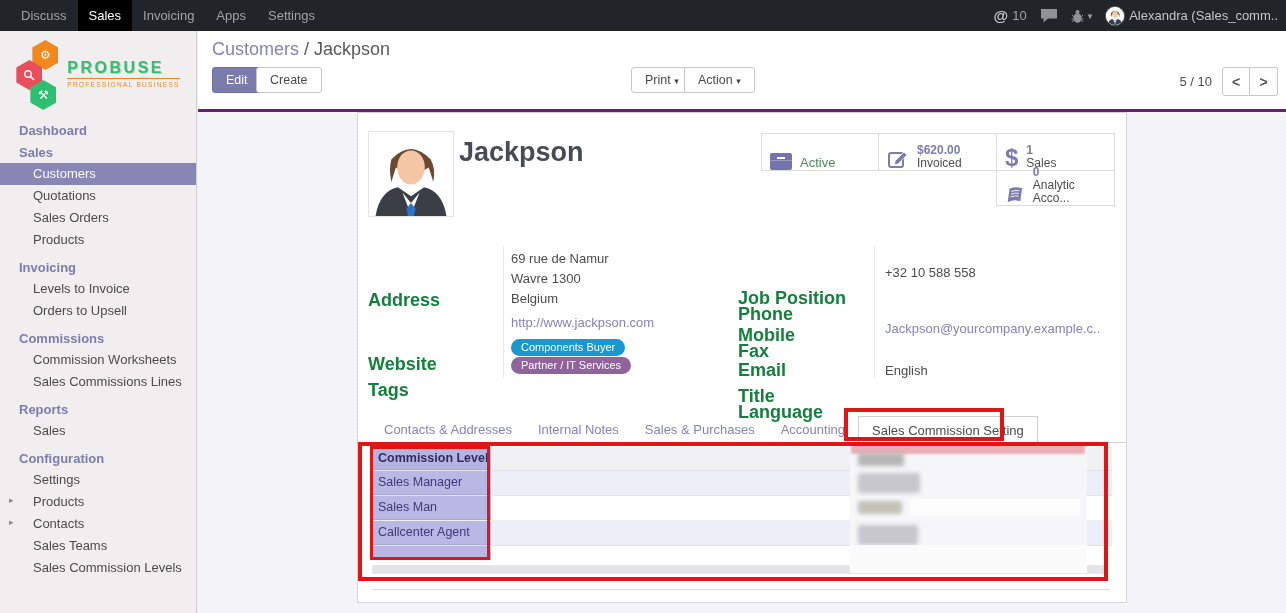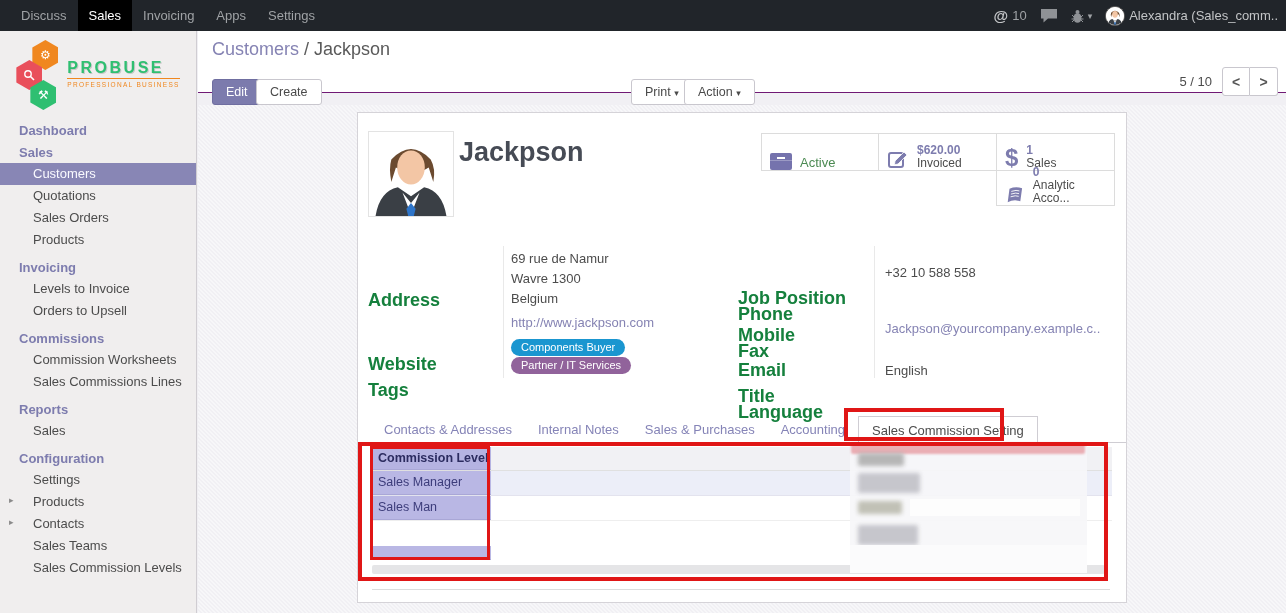--- a/index.html
+++ b/index.html
@@ -34,26 +34,26 @@
     text-shadow:1px 1px 0 #c9c9c9; line-height:16px; }
   .logo-subtitle { color:#f0871f; font-size:6.5px; letter-spacing:1.3px;
     border-top:1px solid #f0871f; padding-top:2px; margin-top:2px; }
   .section-header { color:#7d7cae; font-weight:bold; font-size:13px; padding:4px 0 3px 19px; margin-top:5px; cursor:pointer; }
   .side-item { font-size:13px; color:#4c4c4c; padding:3px 0 4px 33px; position:relative; cursor:pointer; }
   .side-item.active { background:#8886b5; color:#fafaff; }
   .expander { position:absolute; left:9px; top:4px; font-size:9px; color:#8a8a8a; }
 
   
   .main { position:absolute; left:198px; top:31px; right:0; bottom:0; background:#f1f0f4; }
-  .control-panel { position:absolute; top:0; left:0; right:0; height:62px; background:#fff;
-    border-bottom:1px solid #701a75; z-index:3; }
+  .control-panel { position:absolute; top:0; left:0; right:0; height:81px; background:#fff;
+    border-bottom:3px solid #701a75; z-index:3; }
   .breadcrumb { position:absolute; left:14px; top:8px; font-size:18px; color:#8583b3; }
   .breadcrumb .bc-link { cursor:pointer; }
   .breadcrumb .bc-sep, .breadcrumb .bc-current { color:#5a5a5a; }
-  .btn { font-size:12.5px; padding:5px 13px; border-radius:3px; cursor:pointer; position:absolute; top:48px; }
+  .btn { font-size:12.5px; padding:5px 13px; border-radius:3px; cursor:pointer; position:absolute; top:36px; }
   .btn-primary { background:#7c7bad; border:1px solid #6f6ea0; color:#fff; }
   .btn-default { background:#fff; border:1px solid #c9c7ce; color:#4a4a4a; }
   .btn-edit { left:14px; }
   .btn-create { left:58px; }
   .btn-print { left:433px; }
   .btn-action { left:486px; }
   .pager { position:absolute; right:8px; top:36px; display:flex; align-items:center; gap:10px; }
   .pager-value { font-size:13px; color:#4c4c4c; }
   .pager-btns { display:flex; }
   .pager-btn { width:28px; height:29px; background:#fff; border:1px solid #c9c7ce;
@@ -335,20 +335,23 @@
       <div class="listview">
         <div class="lrow lrow-h">
           <div class="lcell lcell-h">Commission Level</div>
         </div>
         <div class="lrow lrow-1">
           <div class="lcell">Sales Manager</div>
         </div>
         <div class="lrow lrow-2">
           <div class="lcell">Sales Man</div>
         </div>
+        <div class="lrow lrow-3">
+          <div class="lcell">Callcenter Agent</div>
+        </div>
         <div class="lrow lrow-4">
           <div class="lcell"></div>
         </div>
         <div class="lfooter"></div>
       </div>
       <div class="sheet-sep"></div>
 
       <div class="blur-zone">
         <div class="smudge sm-pink"></div>
         <div class="smudge sm-h"></div>

